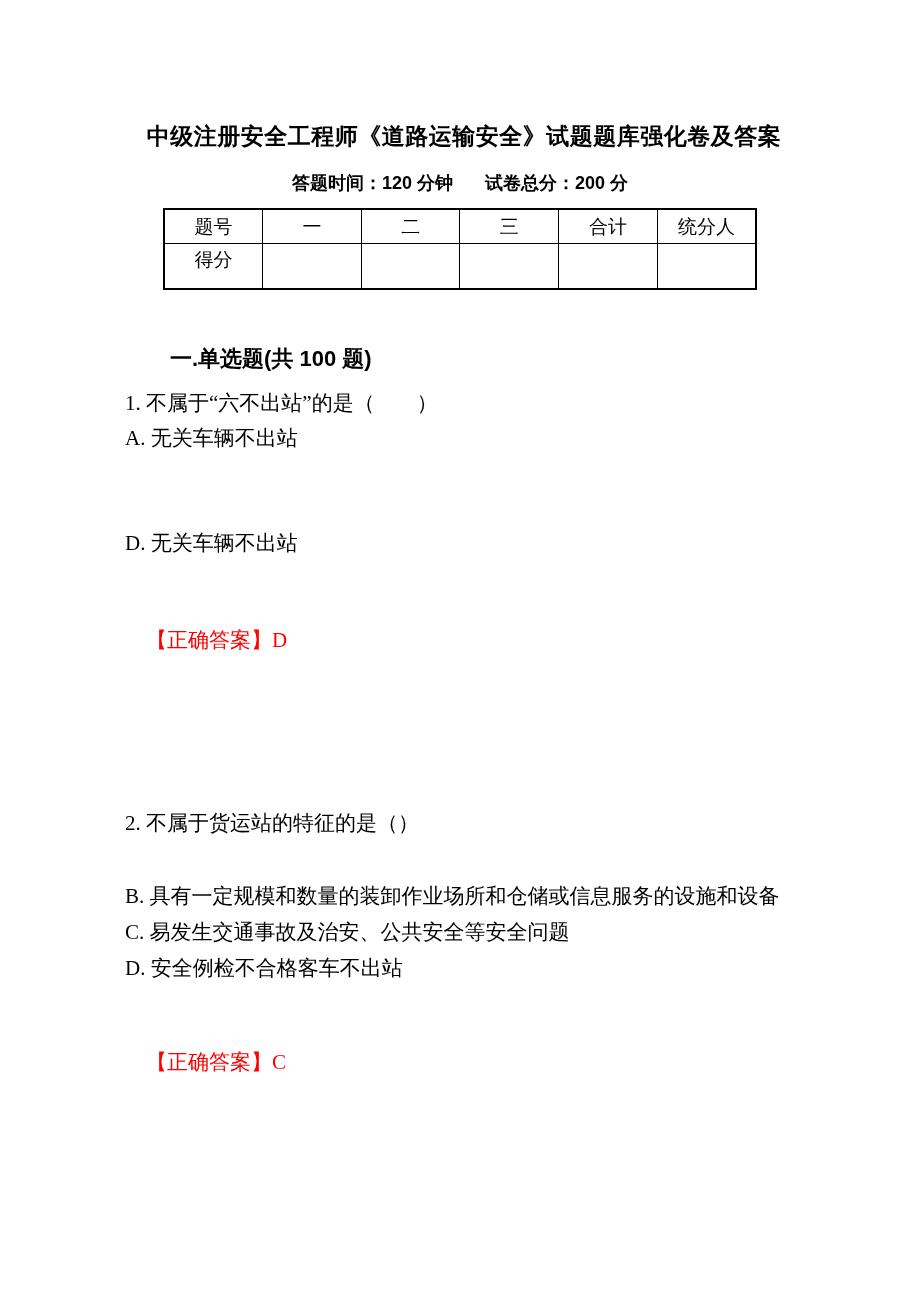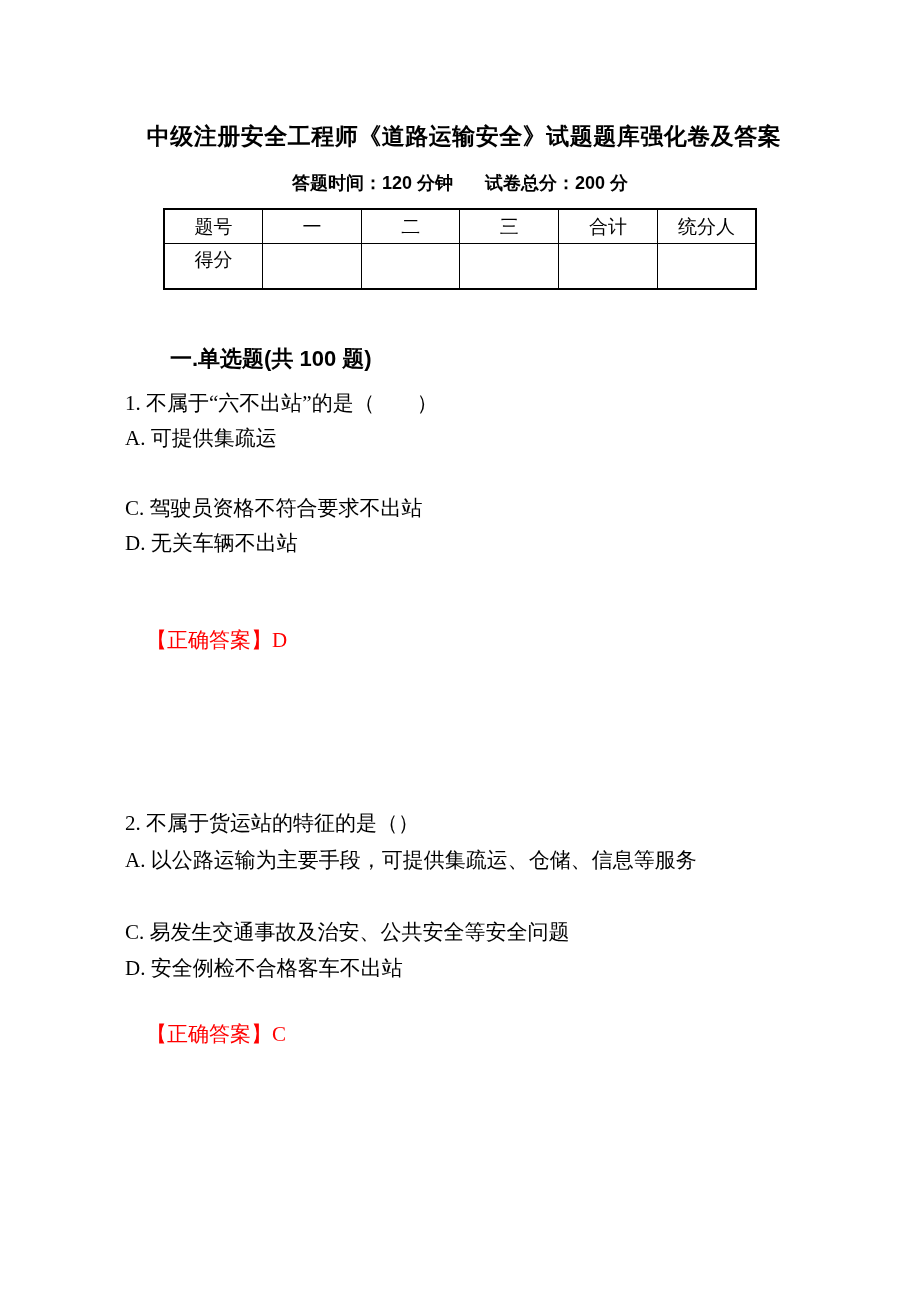--- a/index.html
+++ b/index.html
@@ -98,28 +98,27 @@
         <td></td>
         <td></td>
         <td></td>
       </tr>
     </tbody>
   </table>
 
   <div class="section-heading">一.单选题(共 100 题)</div>
 
   <div class="q-line" style="top:392px">1. 不属于“六不出站”的是（　　）</div>
-  <div class="q-line" style="top:427px">A. 可提供集疏运</div>
-  <div class="q-line" style="top:497px">C. 驾驶员资格不符合要求不出站</div>
+  <div class="q-line" style="top:427px">A. 无关车辆不出站</div>
   <div class="q-line" style="top:532px">D. 无关车辆不出站</div>
   <div class="q-line answer" style="top:606px">
     <span>【正确答案】</span><span>D</span>
   </div>
 
   <div class="q-line" style="top:812px">2. 不属于货运站的特征的是（）</div>
-  <div class="q-line" style="top:849px">A. 以公路运输为主要手段，可提供集疏运、仓储、信息等服务</div>
+  <div class="q-line" style="top:885px">B. 具有一定规模和数量的装卸作业场所和仓储或信息服务的设施和设备</div>
   <div class="q-line" style="top:921px">C. 易发生交通事故及治安、公共安全等安全问题</div>
   <div class="q-line" style="top:957px">D. 安全例检不合格客车不出站</div>
-  <div class="q-line answer" style="top:1000px">
+  <div class="q-line answer" style="top:1028px">
     <span>【正确答案】</span><span>C</span>
   </div>
 
 </div>
 
 </body></html>

